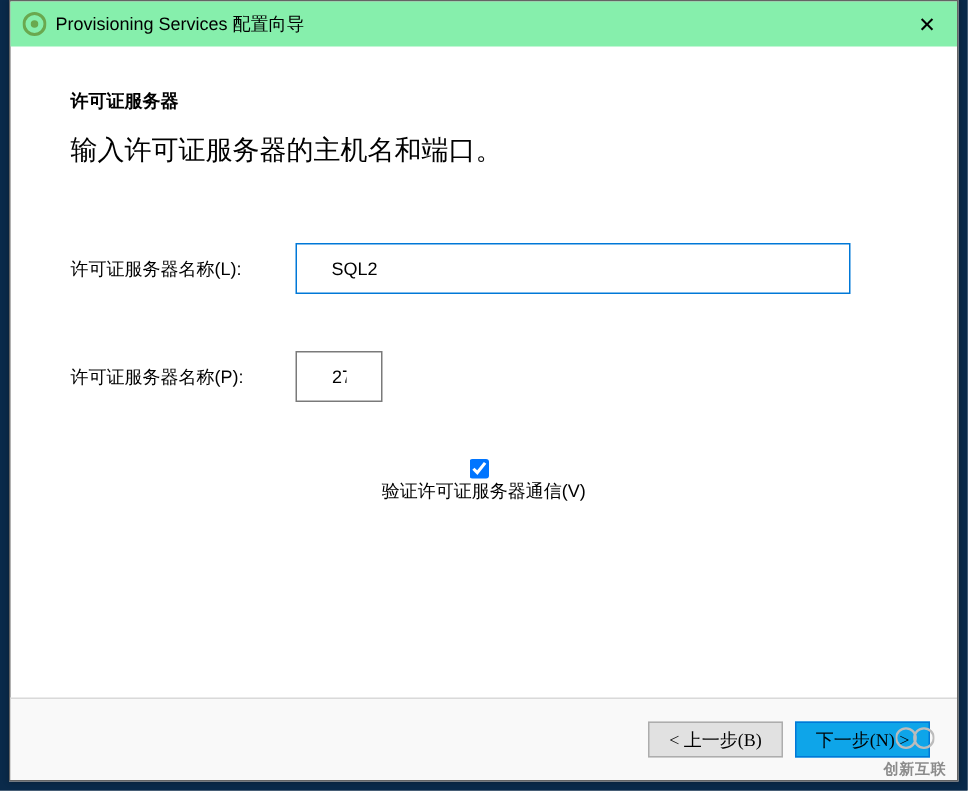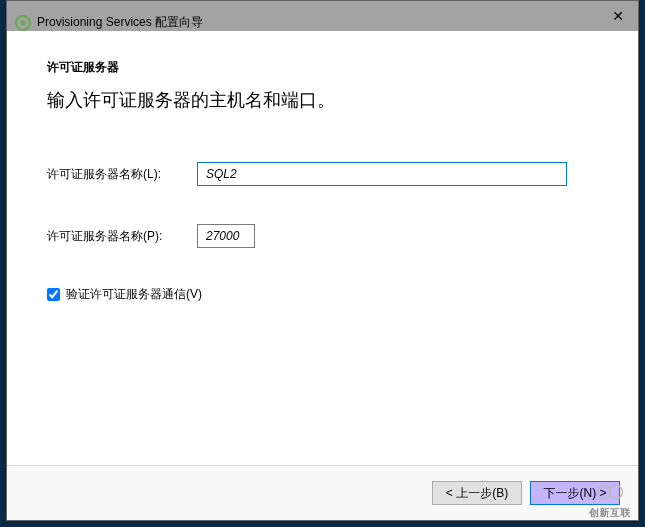--- a/index.html
+++ b/index.html
@@ -22,25 +22,25 @@
     background: #ffffff;
     border: 1px solid #646464;
     box-shadow: 0 0 4px rgba(0,0,0,0.3);
     box-sizing: border-box;
     display: flex;
     flex-direction: column;
   }
   .titlebar {
     height: 30px;
     display: flex;
-    align-items: flex-end;
+    align-items: center;
     padding: 0 0 0 8px;
     font-size: 12px;
     color: #000;
-    background: #a3a3a3;
+    background: #86efac;
     flex: 0 0 auto;
   }
   .titlebar .app-icon {
     width: 16px;
     height: 16px;
     margin-right: 6px;
     display: inline-flex;
     align-items: center;
     justify-content: center;
   }
@@ -74,40 +74,40 @@
     display: flex;
     align-items: center;
     margin-bottom: 38px;
   }
   .form-label {
     width: 150px;
     font-size: 12px;
   }
   .text-input {
     border: 1px solid #7a7a7a;
-    height: 24px;
-    padding: 0 8px;
+    height: 34px;
+    padding: 0 23px;
     font-size: 12px;
     font-family: inherit;
     outline: none;
     box-sizing: border-box;
-    font-style: italic;
   }
   .text-input.focus {
     border: 1px solid #0078d7;
   }
   .input-name { width: 370px; }
   .input-port { width: 58px; }
 
   .checkbox-row {
     display: flex;
     align-items: center;
     margin-top: 10px;
     margin-bottom: 30px;
     font-size: 12px;
+    flex-direction: column;
   }
   .checkbox-row input[type="checkbox"] {
     margin: 0 6px 0 0;
     width: 13px;
     height: 13px;
   }
 
   .footer {
     flex: 0 0 auto;
     border-top: 1px solid #d9d9d9;
@@ -119,27 +119,27 @@
     gap: 8px;
     position: relative;
     background: #f9f9f9;
   }
   .btn {
     min-width: 90px;
     height: 24px;
     border: 1px solid #adadad;
     background: #e1e1e1;
     font-size: 12px;
-    font-family: Liberation Sans, sans-serif;
+    font-family: Liberation Serif, serif;
     padding: 0 10px;
     cursor: pointer;
   }
   .btn.primary {
     border: 1px solid #0078d7;
-    background: #c4b5fd;
+    background: #0ea5e9;
   }
 
   .watermark {
     position: absolute;
     right: 0px;
     bottom: 0px;
     width: 70px;
     height: 54px;
     font-size: 10px;
     color: #9a9a9a;

